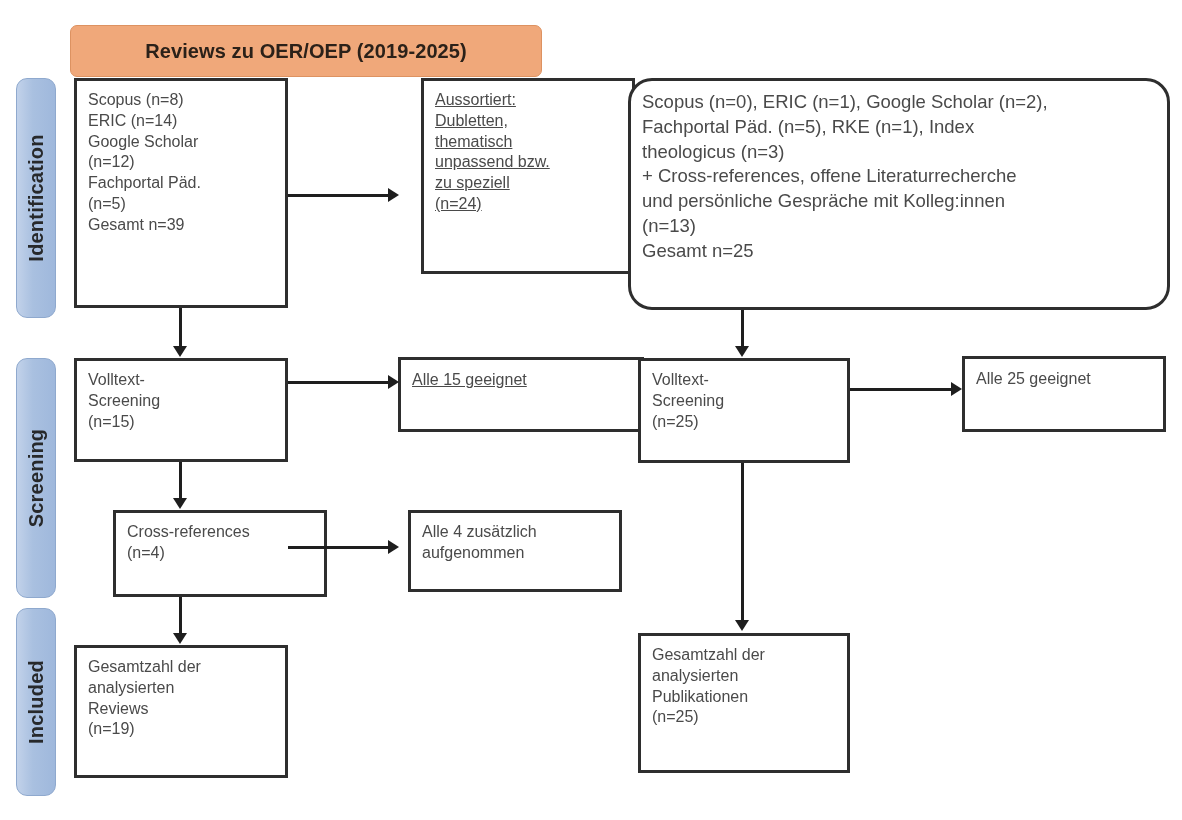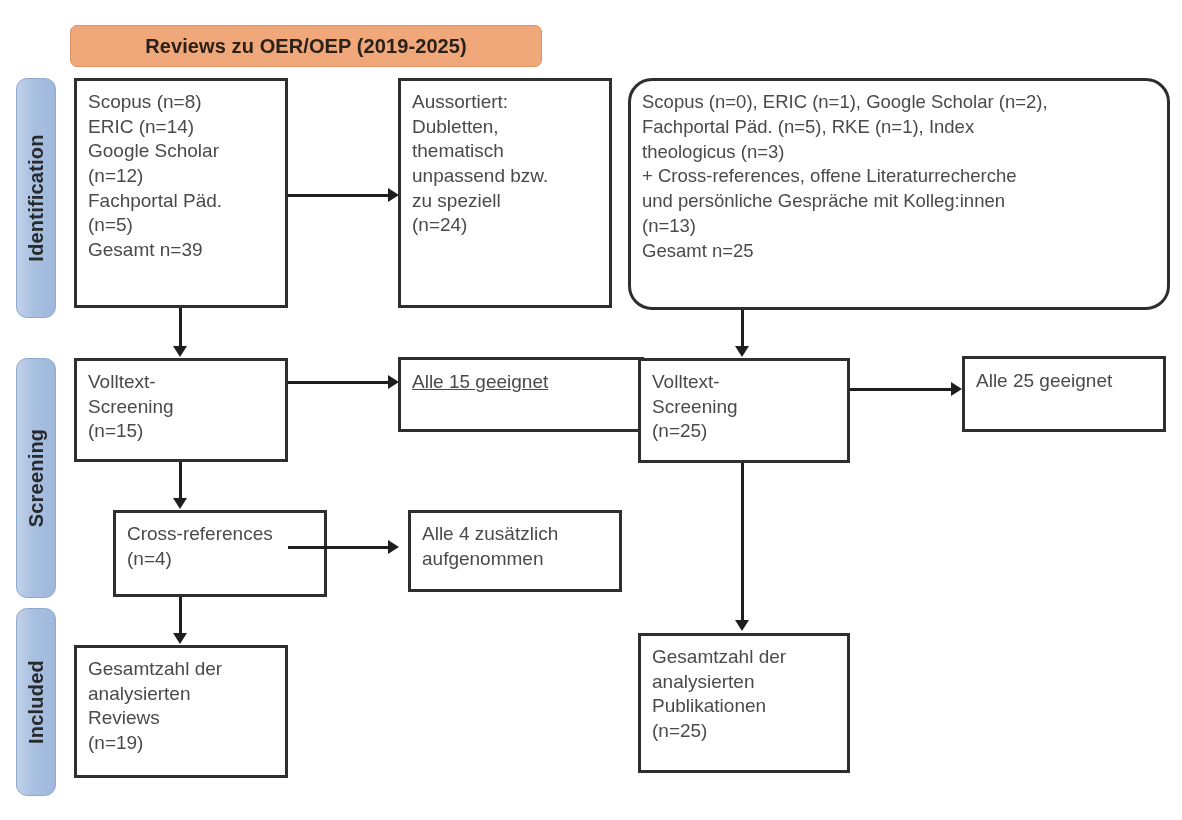--- a/index.html
+++ b/index.html
@@ -55,21 +55,21 @@
   }
 
   
   .node {
     position: absolute;
     background: #ffffff;
     border: 3px solid #2e2e2e;
     box-sizing: border-box;
     padding: 9px 10px 6px 11px;
     color: #4a4a4a;
-    font-size: 19px;
+    font-size: 16px;
     line-height: 1.36;
     white-space: pre-line;
     overflow: hidden;
   }
   .node.compact { line-height: 1.30; }
   .node.dense { font-size: 18.5px; line-height: 1.34; }
 
   
   .conn-v {
     position: absolute;
@@ -108,34 +108,34 @@
   </div>
 
   <div class="phase-band" style="left:16px; top:358px; width:40px; height:240px;">
     <span class="phase-label">Screening</span>
   </div>
 
   <div class="phase-band" style="left:16px; top:608px; width:40px; height:188px;">
     <span class="phase-label">Included</span>
   </div>
 
-  <div class="col-header" style="left:70px; top:25px; width:472px; height:42px;justify-content:center;">
+  <div class="col-header" style="left:70px; top:25px; width:472px; height:52px;justify-content:center;">
     <span>Reviews zu OER/OEP (2019-2025)</span>
   </div>
 
 
   <div class="node compact" style="left:74px; top:78px; width:214px; height:230px;">Scopus (n=8)
 ERIC (n=14)
 Google Scholar
 (n=12)
 Fachportal Päd.
 (n=5)
 Gesamt n=39</div>
 
-  <div class="node compact" style="left:398px; top:78px; width:214px; height:230px;">Aussortiert:
+  <div class="node compact" style="left:421px; top:78px; width:214px; height:196px;text-decoration:underline;">Aussortiert:
 Dubletten,
 thematisch
 unpassend bzw.
 zu speziell
 (n=24)</div>
 
   <div class="conn-h" style="left:288px; top:194px; width:101px;"></div>
   <div class="arrow-right" style="left:388px; top:188px;"></div>
 
   <div class="conn-v" style="left:179px; top:308px; height:40px;"></div>

